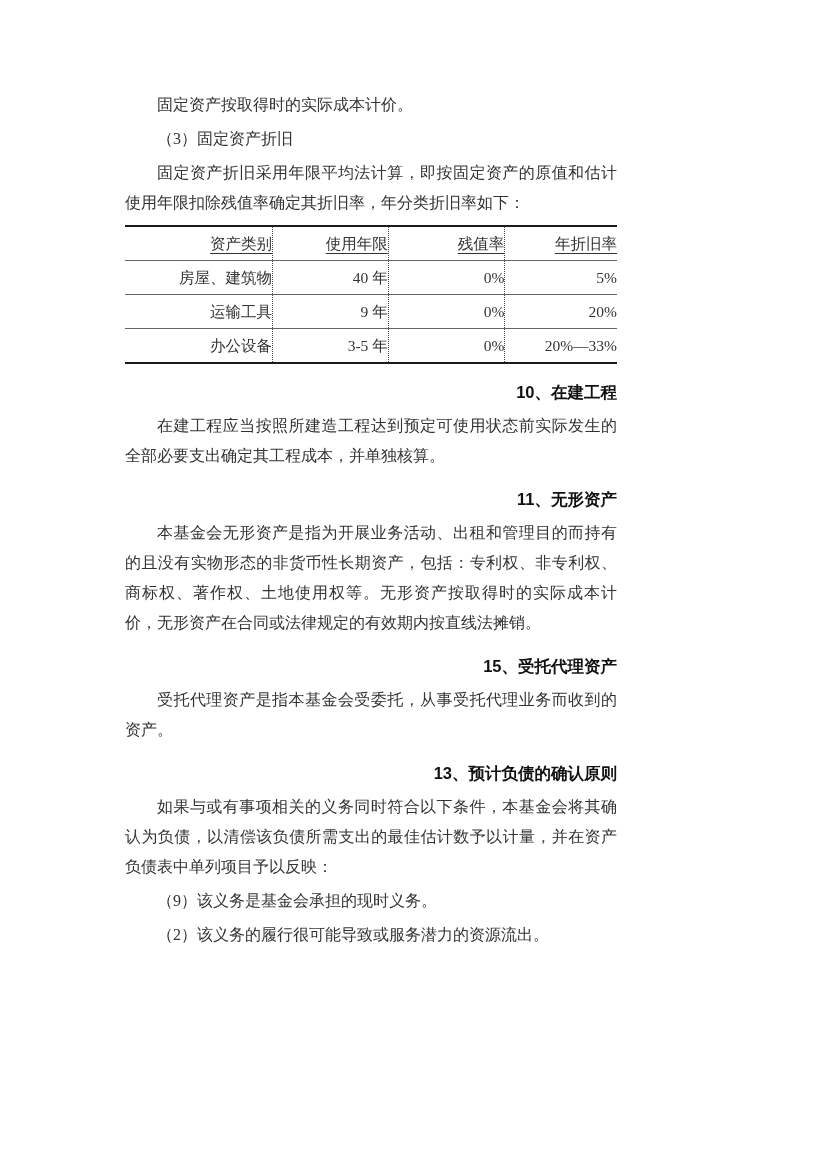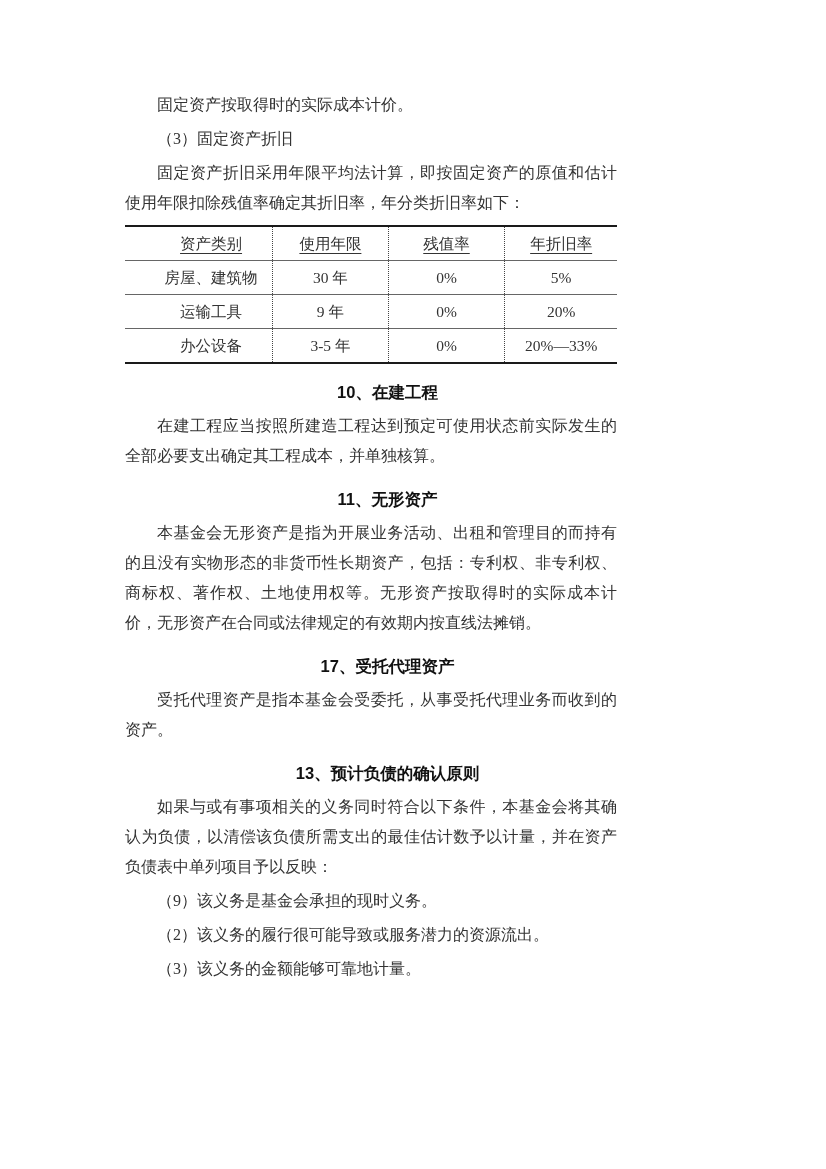--- a/index.html
+++ b/index.html
@@ -29,52 +29,52 @@
     text-indent: 2em;
   }
   .sec-heading {
     margin: 13px 0 4px;
     text-indent: 2em;
     font-family: "Liberation Sans", "DejaVu Sans", sans-serif;
     font-weight: 700;
     font-size: 16.5px;
     line-height: 30px;
     color: #111111;
-    text-align: center;
+    text-align: right;
   }
   table.dep-table {
     width: 100%;
     border-collapse: collapse;
     margin: 7px 0 2px;
     border-top: 2px solid #1a1a1a;
     border-bottom: 2px solid #1a1a1a;
     font-size: 15.5px;
     table-layout: fixed;
   }
   table.dep-table col.c1 { width: 30%; }
   table.dep-table col.c2 { width: 23.5%; }
   table.dep-table col.c3 { width: 23.7%; }
   table.dep-table col.c4 { width: 22.8%; }
   table.dep-table th,
   table.dep-table td {
     height: 33px;
     padding: 0;
-    text-align: center;
+    text-align: right;
     vertical-align: middle;
     font-weight: normal;
     border-bottom: 1px solid #666666;
     color: #333333;
   }
   table.dep-table th + th,
   table.dep-table td + td {
     border-left: 1px dotted #444444;
   }
   table.dep-table th.col-asset,
   table.dep-table td.col-asset {
-    text-align: center;
+    text-align: right;
     padding-left: 25px;
   }
   table.dep-table tbody tr:last-child td {
     border-bottom: none;
   }
   .th-u {
     text-decoration: underline;
     text-underline-offset: 4px;
   }
 </style>
@@ -100,21 +100,21 @@
       <tr>
         <th class="col-asset"><span class="th-u">资产类别</span></th>
         <th><span class="th-u">使用年限</span></th>
         <th><span class="th-u">残值率</span></th>
         <th><span class="th-u">年折旧率</span></th>
       </tr>
     </thead>
     <tbody>
       <tr>
         <td class="col-asset">房屋、建筑物</td>
-        <td>30 年</td>
+        <td>40 年</td>
         <td>0%</td>
         <td>5%</td>
       </tr>
       <tr>
         <td class="col-asset">运输工具</td>
         <td>9 年</td>
         <td>0%</td>
         <td>20%</td>
       </tr>
       <tr>
@@ -125,23 +125,22 @@
       </tr>
     </tbody>
   </table>
 
   <h3 class="sec-heading">10、在建工程</h3>
   <p class="para">在建工程应当按照所建造工程达到预定可使用状态前实际发生的全部必要支出确定其工程成本，并单独核算。</p>
 
   <h3 class="sec-heading">11、无形资产</h3>
   <p class="para">本基金会无形资产是指为开展业务活动、出租和管理目的而持有的且没有实物形态的非货币性长期资产，包括：专利权、非专利权、商标权、著作权、土地使用权等。无形资产按取得时的实际成本计价，无形资产在合同或法律规定的有效期内按直线法摊销。</p>
 
-  <h3 class="sec-heading">17、受托代理资产</h3>
+  <h3 class="sec-heading">15、受托代理资产</h3>
   <p class="para">受托代理资产是指本基金会受委托，从事受托代理业务而收到的资产。</p>
 
   <h3 class="sec-heading">13、预计负债的确认原则</h3>
   <p class="para">如果与或有事项相关的义务同时符合以下条件，本基金会将其确认为负债，以清偿该负债所需支出的最佳估计数予以计量，并在资产负债表中单列项目予以反映：</p>
   <p class="para">（9）该义务是基金会承担的现时义务。</p>
   <p class="para">（2）该义务的履行很可能导致或服务潜力的资源流出。</p>
-  <p class="para">（3）该义务的金额能够可靠地计量。</p>
 
 
 </div>
 
 </body></html>

